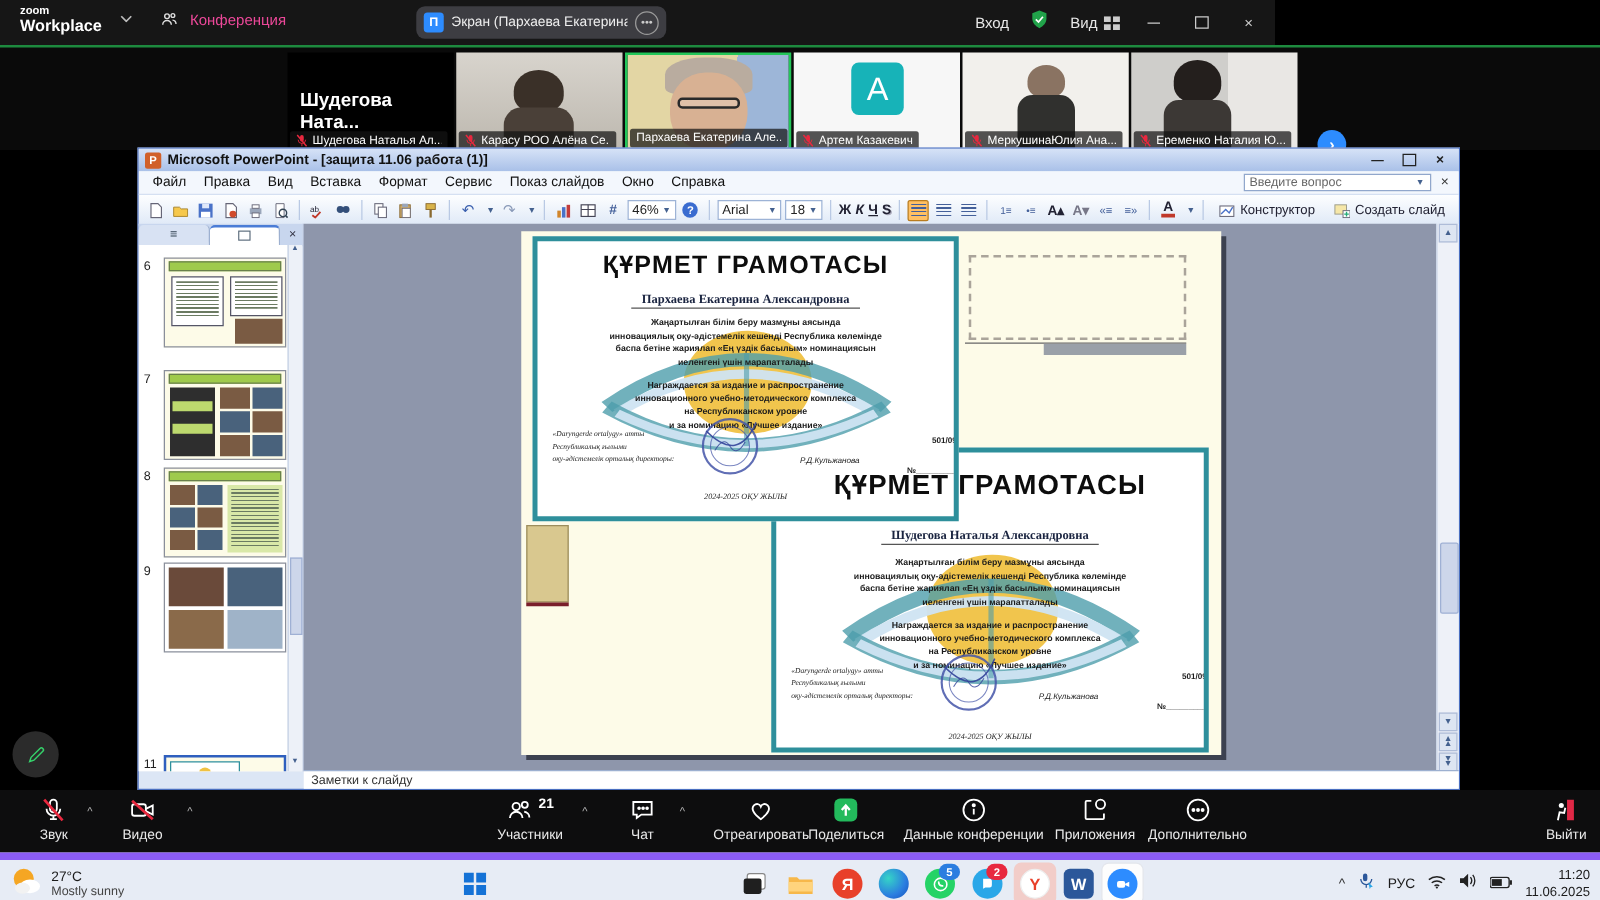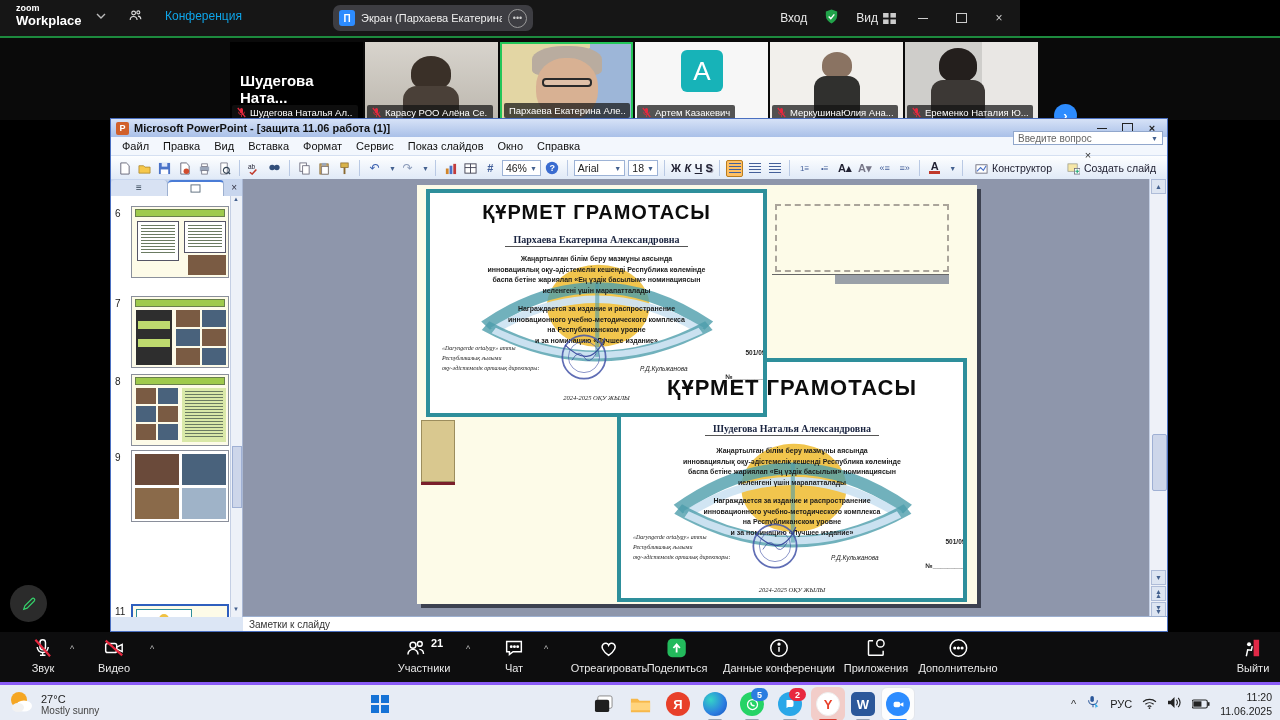--- a/index.html
+++ b/index.html
@@ -4,21 +4,21 @@
 <style>
   html,body{margin:0;padding:0;background:#000;}
   #screen{position:relative;width:1280px;height:720px;background:#000;overflow:hidden;
           font-family:"Liberation Sans",sans-serif;-webkit-font-smoothing:antialiased;}
   
   .ztop{position:absolute;left:0;top:0;width:1020px;height:36px;background:#161616;color:#fff;}
   .zbrand{position:absolute;left:16px;top:4px;line-height:1;}
   .zb1{display:block;font-size:9px;font-weight:600;color:#fff;}
   .zb2{display:block;font-size:13px;font-weight:700;color:#fff;margin-top:1px;}
   .zchev{position:absolute;left:96px;top:10px;width:14px;height:14px;color:#bbb;font-size:10px;}
-  .zmeet{position:absolute;left:128px;top:8px;display:flex;align-items:center;gap:22px;font-size:12px;color:#0ea5e9;}
+  .zmeet{position:absolute;left:128px;top:8px;display:flex;align-items:center;gap:9px;font-size:12px;color:#ec4899;}
   .ztab{position:absolute;left:333px;top:5px;width:200px;height:26px;background:#3d3d42;border-radius:7px;
         display:flex;align-items:center;gap:6px;padding:0 6px;box-sizing:border-box;}
   .ztab-ini{width:16px;height:16px;background:#2d8cff;border-radius:3px;color:#fff;font-size:10px;font-weight:700;
             display:flex;align-items:center;justify-content:center;flex:0 0 16px;}
   .ztab-label{font-size:11px;color:#eee;overflow:hidden;white-space:nowrap;flex:1;}
   .ztab-more{width:17px;height:17px;border:1px solid #9a9a9a;border-radius:50%;color:#ccc;font-size:9px;
              display:flex;align-items:center;justify-content:center;flex:0 0 17px;}
   .zright{position:absolute;right:10px;top:0;height:36px;display:flex;align-items:center;gap:16px;}
   .zsignin{font-size:12px;color:#e8e8e8;}
   .zview{font-size:12px;color:#e8e8e8;display:flex;align-items:center;gap:5px;}
@@ -42,21 +42,21 @@
   .ppt{position:absolute;left:110px;top:118px;width:1058px;height:514px;background:#dce6f5;border:1px solid #4a6fc0;box-sizing:border-box;}
   .ppt-title{height:18px;background:linear-gradient(#d6e2f7,#a9c0e8);display:flex;align-items:center;gap:5px;
              padding:0 5px;font-size:11px;font-weight:700;color:#111;}
   .ppt-ico{width:13px;height:13px;background:#d1602a;border-radius:2px;color:#fff;font-size:9px;font-weight:700;
            display:flex;align-items:center;justify-content:center;}
   .ppt-title-text{flex:1;overflow:hidden;white-space:nowrap;}
   .pwc{width:20px;height:14px;display:flex;align-items:center;justify-content:center;color:#222;font-size:11px;}
   .ppt-menu{height:18px;background:#f3f7fd;border-bottom:1px solid #d5e0f2;display:flex;align-items:center;
             font-size:11px;color:#111;padding:0 4px;}
   .mitem{padding:0 7px;}
-  .qwrap{margin-left:auto;display:flex;align-items:center;gap:4px;flex-direction:column;}
+  .qwrap{margin-left:auto;display:flex;align-items:center;gap:4px;}
   .qbox{width:150px;height:14px;background:#fff;border:1px solid #91a7cc;font-size:10px;color:#666;
         display:flex;align-items:center;padding:0 4px;box-sizing:border-box;justify-content:space-between;}
   .qx{color:#333;font-size:11px;padding:0 4px;}
   .ppt-tools{height:24px;background:linear-gradient(#fdfeff,#dfe9f7);border-bottom:1px solid #bccbe6;
              display:flex;align-items:center;gap:3px;padding:0 5px;font-size:11px;}
   .tbi{width:17px;height:17px;display:flex;align-items:center;justify-content:center;border-radius:2px;flex:0 0 17px;}
   .tsep{width:1px;height:16px;background:#b9c9e4;margin:0 3px;flex:0 0 1px;}
   .combo{height:16px;background:#fff;border:1px solid #9db3d6;display:flex;align-items:center;
          padding:0 3px;box-sizing:border-box;justify-content:space-between;font-size:10.5px;color:#222;}
   .dd{color:#44618f;font-size:7px;margin-left:3px;}
@@ -122,21 +122,21 @@
   .pencil{position:absolute;left:10px;top:585px;width:37px;height:37px;border-radius:50%;background:#2b2b2b;
           display:flex;align-items:center;justify-content:center;}
   
   .zbar{position:absolute;left:0;top:632px;width:1280px;height:50px;background:#0d0d0e;}
   .zitem{position:absolute;top:5px;display:flex;flex-direction:column;align-items:center;gap:3px;
          color:#e9e9e9;font-size:11px;transform:translateX(-50%);white-space:nowrap;}
   .zic{height:22px;display:flex;gap:4px;font-weight:bold;}
   .caret{position:absolute;top:12px;color:#b9b9b9;font-size:9px;transform:translateX(-50%);}
   .pcount{font-size:11px;color:#fff;}
   
-  .tbar{position:absolute;left:0;top:682px;width:1280px;height:38px;background:#e7ecf5;border-top:3px solid #8b5cf6;box-sizing:border-box;}
+  .tbar{position:absolute;left:0;top:682px;width:1280px;height:38px;background:#e7ecf5;border-top:6px solid #8b5cf6;box-sizing:border-box;}
   .weather{position:absolute;left:8px;top:4px;display:flex;align-items:center;gap:7px;color:#222;}
   .wtemp{font-size:11px;color:#1c1c1c;}
   .wcond{font-size:10px;color:#444;}
   .titem{position:absolute;top:5px;width:30px;height:28px;display:flex;align-items:center;justify-content:center;transform:translateX(-50%);}
   .appc{width:24px;height:24px;border-radius:50%;display:flex;align-items:center;justify-content:center;color:#fff;font-weight:700;font-size:13px;}
   .sq{width:24px;height:24px;border-radius:5px;display:flex;align-items:center;justify-content:center;color:#fff;font-weight:700;font-size:13px;}
   .badge{position:absolute;right:-4px;top:-4px;min-width:13px;height:13px;border-radius:7px;font-size:9px;color:#fff;
          display:flex;align-items:center;justify-content:center;padding:0 2px;font-weight:700;}
   .runline{position:absolute;left:50%;bottom:-4px;transform:translateX(-50%);width:14px;height:3px;border-radius:2px;background:#9aa3b2;}
   .activebg{position:absolute;left:50%;top:-3px;transform:translateX(-50%);width:34px;height:34px;border-radius:6px;z-index:-1;}

